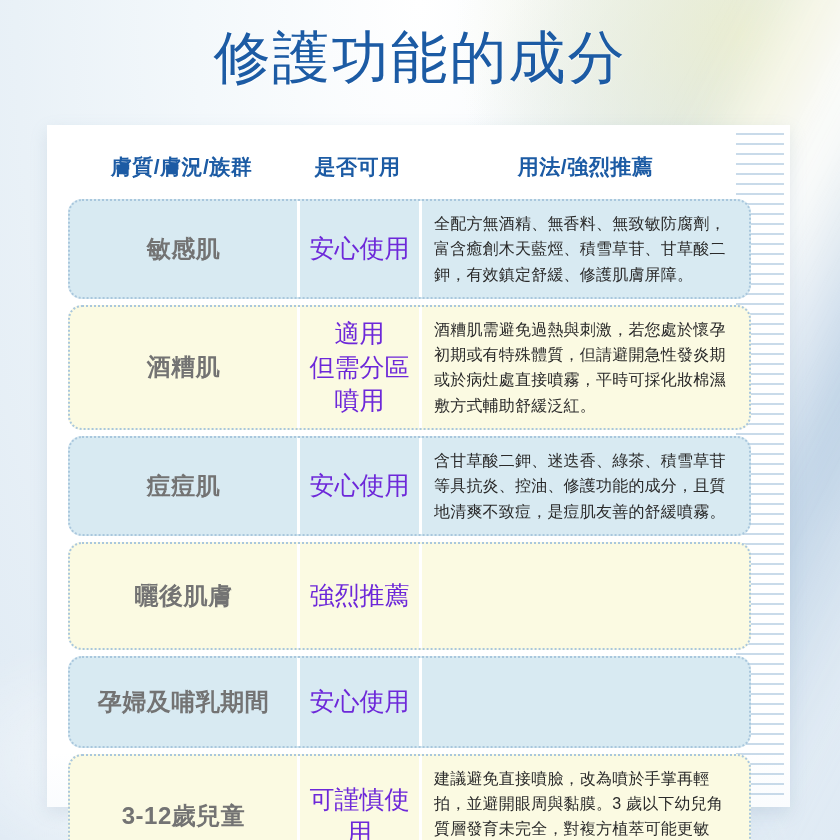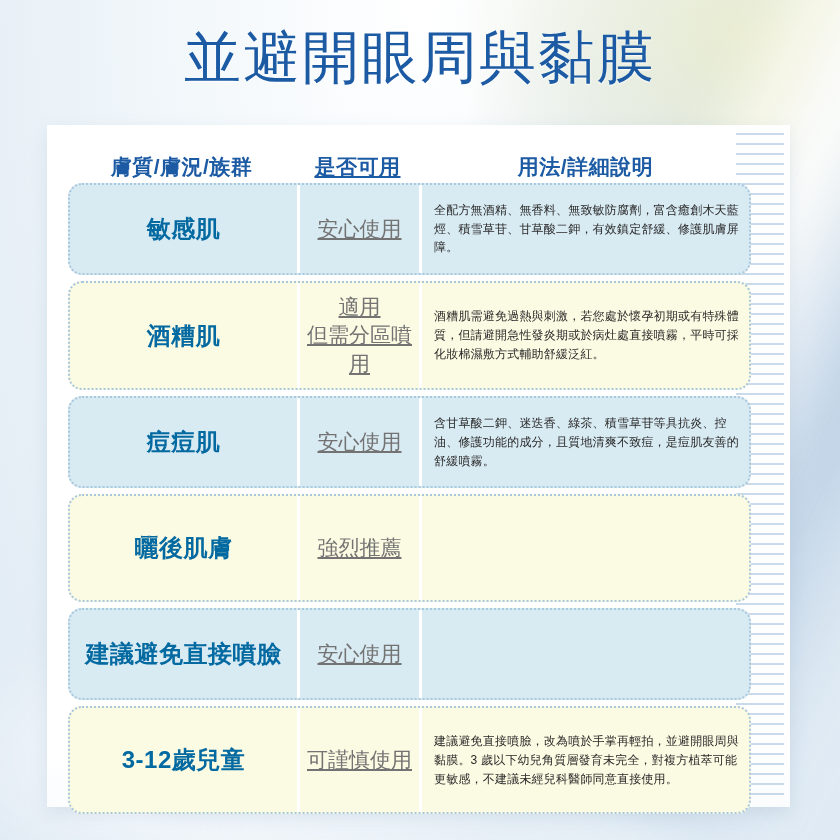--- a/index.html
+++ b/index.html
@@ -113,31 +113,31 @@
   .table {
     position: absolute;
     left: 21px;
     top: 16px;
     width: 683px;
   }
   .thead {
     display: flex;
     align-items: flex-end;
     height: 40px;
-    padding-bottom: 2px;
+    padding-bottom: 18px;
   }
   .th {
     color: #1c5ba4;
     font-size: 21px;
     font-weight: 700;
     text-align: center;
     letter-spacing: 0.5px;
   }
   .col-a { width: 227px; flex: 0 0 227px; }
-  .col-b { width: 125px; flex: 0 0 125px; text-decoration: underline; }
+  .col-b { width: 125px; flex: 0 0 125px; }
   .col-c { width: 331px; flex: 0 0 331px; }
 
   .row {
     display: flex;
     align-items: stretch;
     margin-bottom: 6px;
     border-radius: 14px;
     border: 2px dotted #a9c7dd;
     box-sizing: border-box;
     overflow: hidden;
@@ -147,67 +147,67 @@
 
   .cell {
     display: flex;
     align-items: center;
     box-sizing: border-box;
     padding: 10px 0;
   }
   .cell-label {
     justify-content: center;
     text-align: center;
-    color: #0369a1;
+    color: #737373;
     font-size: 24px;
     font-weight: 700;
     letter-spacing: 0.5px;
   }
   .cell-use {
     justify-content: center;
     text-align: center;
-    color: #737373;
-    font-size: 21px;
+    color: #6d28d9;
+    font-size: 25px;
     line-height: 1.35;
     border-left: 3px solid #ffffff;
     border-right: 3px solid #ffffff;
   }
   .cell-desc {
     color: #2a2a2a;
-    font-size: 12px;
+    font-size: 16px;
     line-height: 1.58;
     text-align: left;
     padding-left: 12px;
     padding-right: 14px;
     letter-spacing: 0.2px;
   }
   .cell-use span, .cell-desc span, .cell-label span { display: block; }
 </style>
 </head>
 <body>
 
 <div id="stage">
 
   <div class="bg-streak streak-c"></div>
   <div class="bg-streak streak-b"></div>
   <div class="bg-streak streak-a"></div>
   <div class="bg-streak streak-d"></div>
   <div class="bottom-band"></div>
 
-  <div class="title">並避開眼周與黏膜</div>
+  <div class="title">修護功能的成分</div>
 
   <div class="card">
     <div class="ruled"></div>
 
     <div class="table">
 
       <div class="thead">
         <div class="th col-a">膚質/膚況/族群</div>
         <div class="th col-b">是否可用</div>
-        <div class="th col-c">用法/詳細說明</div>
+        <div class="th col-c">用法/強烈推薦</div>
       </div>
 
       <div class="row blue" style="min-height:92px">
         <div class="cell cell-label col-a">敏感肌</div>
         <div class="cell cell-use col-b">安心使用</div>
         <div class="cell cell-desc col-c">全配方無酒精、無香料、無致敏防腐劑，富含癒創木天藍烴、積雪草苷、甘草酸二鉀，有效鎮定舒緩、修護肌膚屏障。</div>
       </div>
 
       <div class="row cream" style="min-height:108px">
         <div class="cell cell-label col-a">酒糟肌</div>
@@ -223,21 +223,21 @@
         <div class="cell cell-use col-b">安心使用</div>
         <div class="cell cell-desc col-c">含甘草酸二鉀、迷迭香、綠茶、積雪草苷等具抗炎、控油、修護功能的成分，且質地清爽不致痘，是痘肌友善的舒緩噴霧。</div>
       </div>
 
       <div class="row cream" style="min-height:108px">
         <div class="cell cell-label col-a">曬後肌膚</div>
         <div class="cell cell-use col-b">強烈推薦</div>
       </div>
 
       <div class="row blue" style="min-height:92px">
-        <div class="cell cell-label col-a">建議避免直接噴臉</div>
+        <div class="cell cell-label col-a">孕婦及哺乳期間</div>
         <div class="cell cell-use col-b">安心使用</div>
       </div>
 
       <div class="row cream" style="min-height:108px">
         <div class="cell cell-label col-a">3-12歲兒童</div>
         <div class="cell cell-use col-b">可謹慎使用</div>
         <div class="cell cell-desc col-c">建議避免直接噴臉，改為噴於手掌再輕拍，並避開眼周與黏膜。3 歲以下幼兒角質層發育未完全，對複方植萃可能更敏感，不建議未經兒科醫師同意直接使用。</div>
       </div>
 
     </div>

